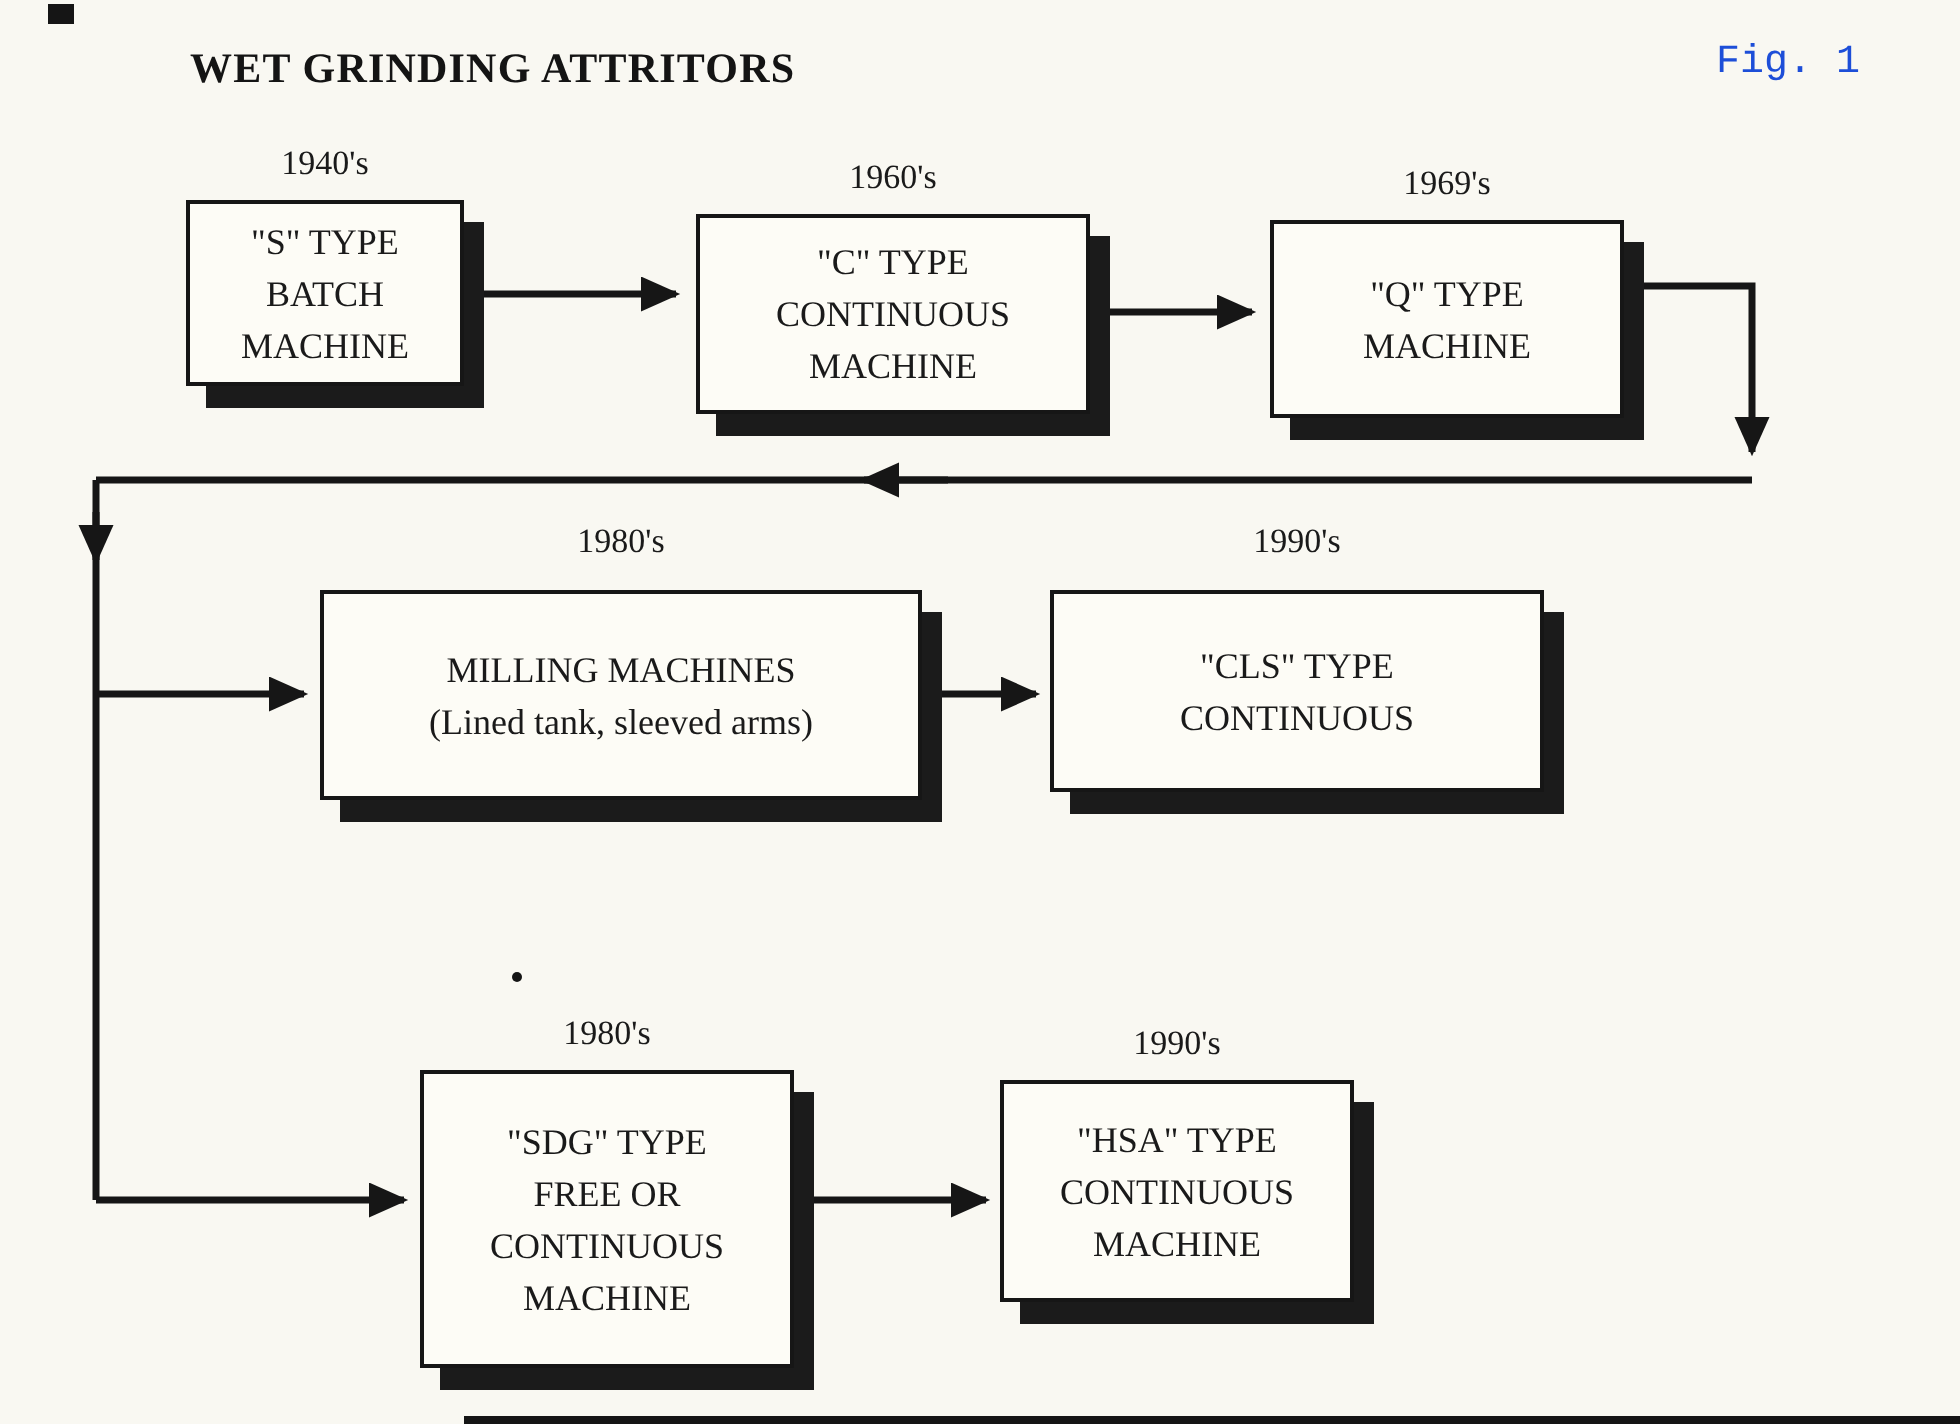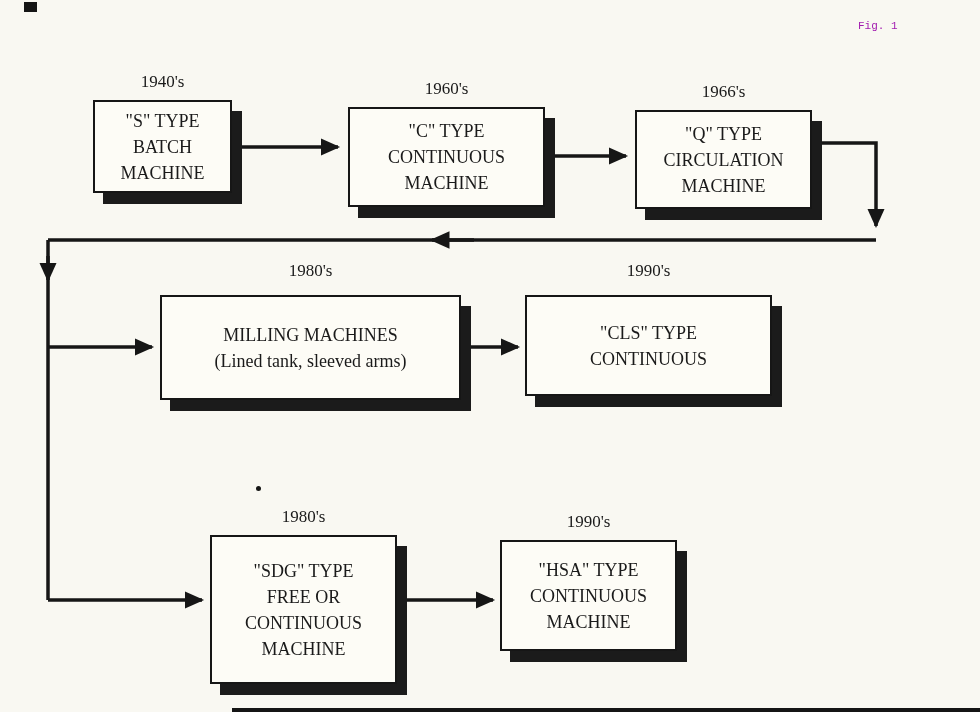--- a/index.html
+++ b/index.html
@@ -22,22 +22,22 @@
     letter-spacing:0.6px;
     color:#141414;
     white-space:nowrap;
   }
   .wet-title{left:95px;top:22px;}
   .dry-title{left:95px;top:447px;}
   .fig-label{
     position:absolute;
     left:858px;top:20px;
     font-family:"Liberation Mono", monospace;
-    font-size:11px;
-    color:#a21caf;
+    font-size:20px;
+    color:#1d4ed8;
     white-space:nowrap;
     text-align:center;
   }
   .node{
     position:absolute;
     background:#fdfcf6;
     border:2.5px solid #161616;
     box-shadow:10px 11px 0 0 #1b1b1b;
     display:flex;
     flex-direction:column;
@@ -67,20 +67,21 @@
     pointer-events:none;
   }
   .artifact{position:absolute;background:#151515;}
   .artifact.dot{border-radius:50%;}
 </style>
 </head>
 <body>
 
 <div class="page">
 
+  <div class="title wet-title">WET GRINDING ATTRITORS</div>
   <div class="fig-label">Fig. 1</div>
 
   <svg class="connectors" width="980" height="712" viewBox="0 0 980 712">
     <defs>
       <marker id="ah" markerWidth="6.5" markerHeight="6" refX="5" refY="2.5" orient="auto" markerUnits="strokeWidth">
         <path d="M0,0 L5.6,2.5 L0,5 z" fill="#161616"></path>
       </marker>
     </defs>
     <g stroke="#161616" stroke-width="3.5" fill="none">
 
@@ -114,23 +115,22 @@
   </div>
 
   <div class="node" style="left:348px;top:107px;width:197px;height:100px;">
     <div class="era">1960's</div>
     <div class="line">"C" TYPE</div>
     <div class="line">CONTINUOUS</div>
     <div class="line">MACHINE</div>
   </div>
 
   <div class="node" style="left:635px;top:110px;width:177px;height:99px;">
-    <div class="era">1966's</div>
+    <div class="era">1969's</div>
     <div class="line">"Q" TYPE</div>
-    <div class="line">CIRCULATION</div>
     <div class="line">MACHINE</div>
   </div>
 
   <div class="node" style="left:160px;top:295px;width:301px;height:105px;">
     <div class="era" style="top:-36px;">1980's</div>
     <div class="line">MILLING MACHINES</div>
     <div class="line">(Lined tank, sleeved arms)</div>
   </div>
 
   <div class="node" style="left:525px;top:295px;width:247px;height:101px;">

